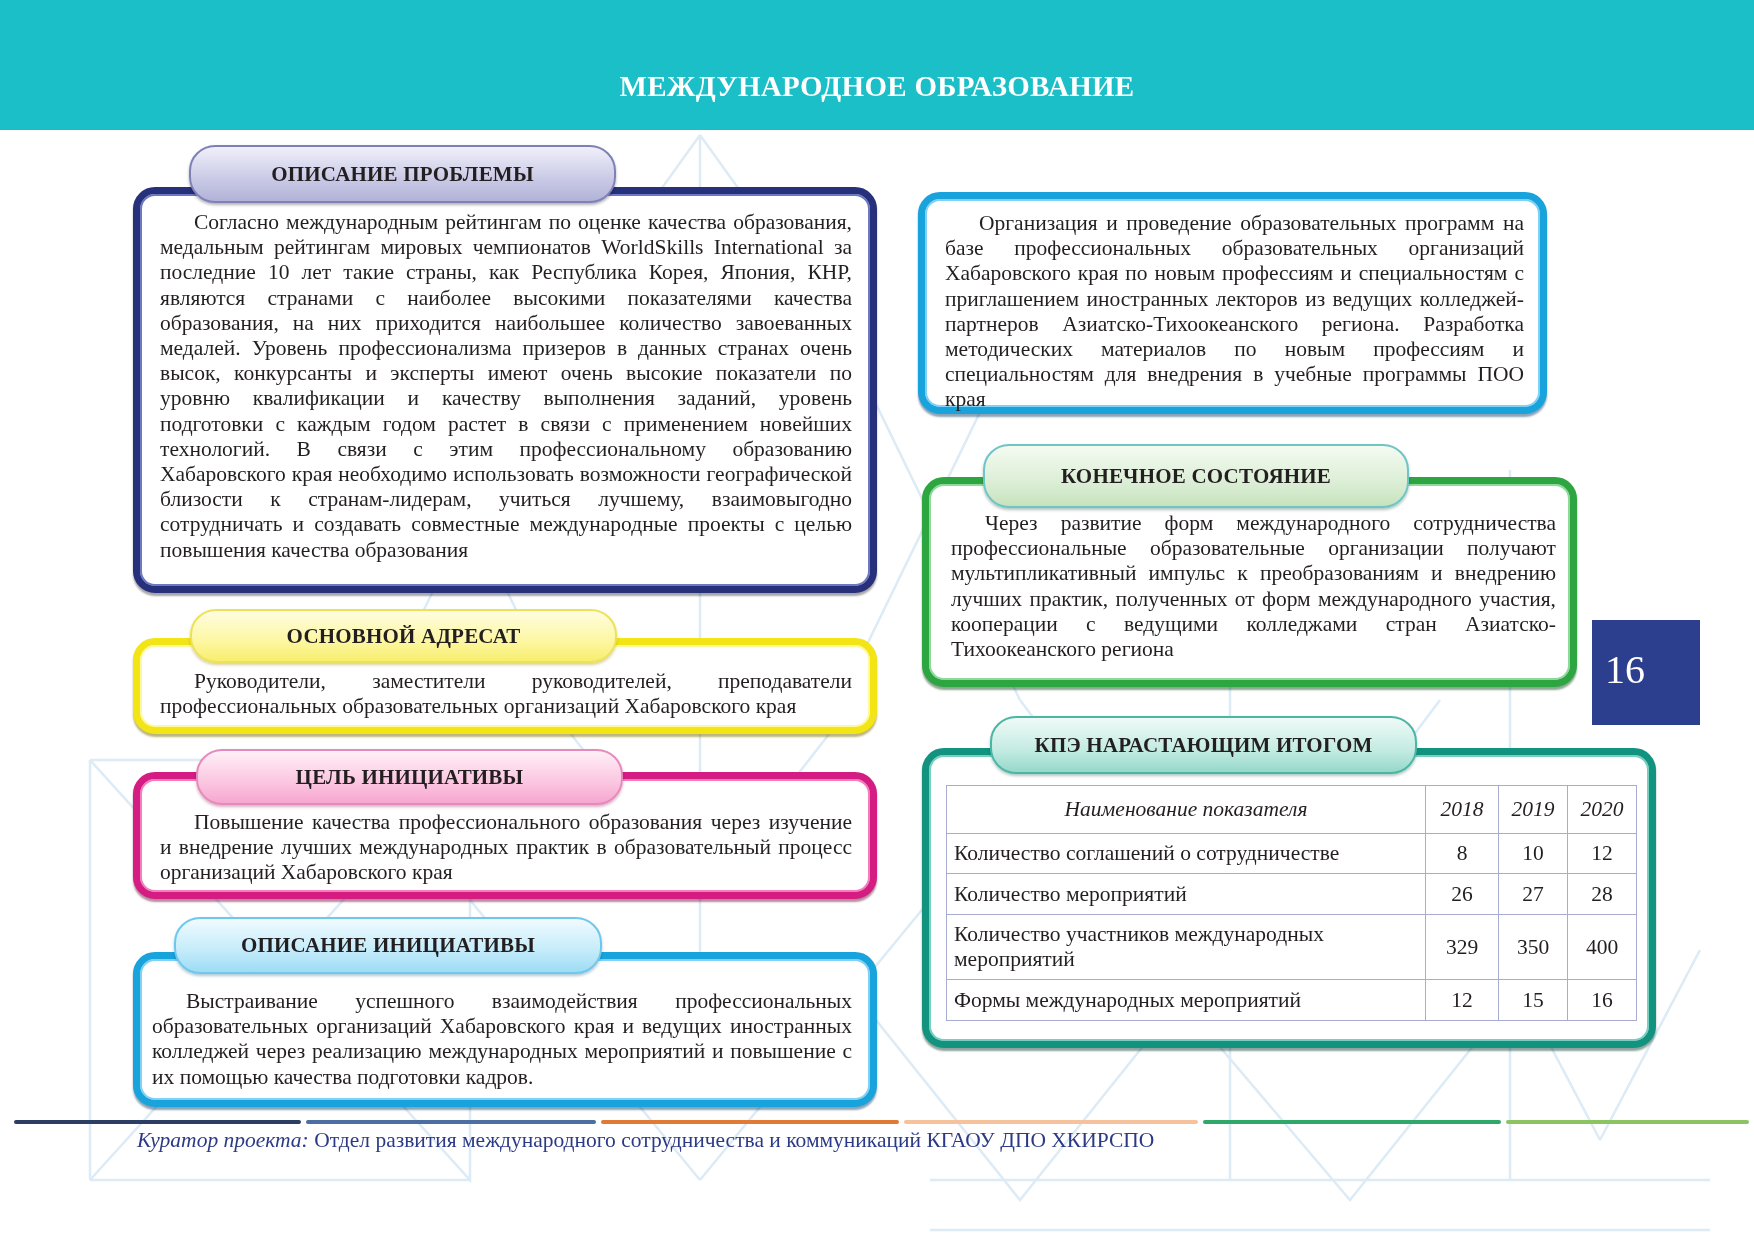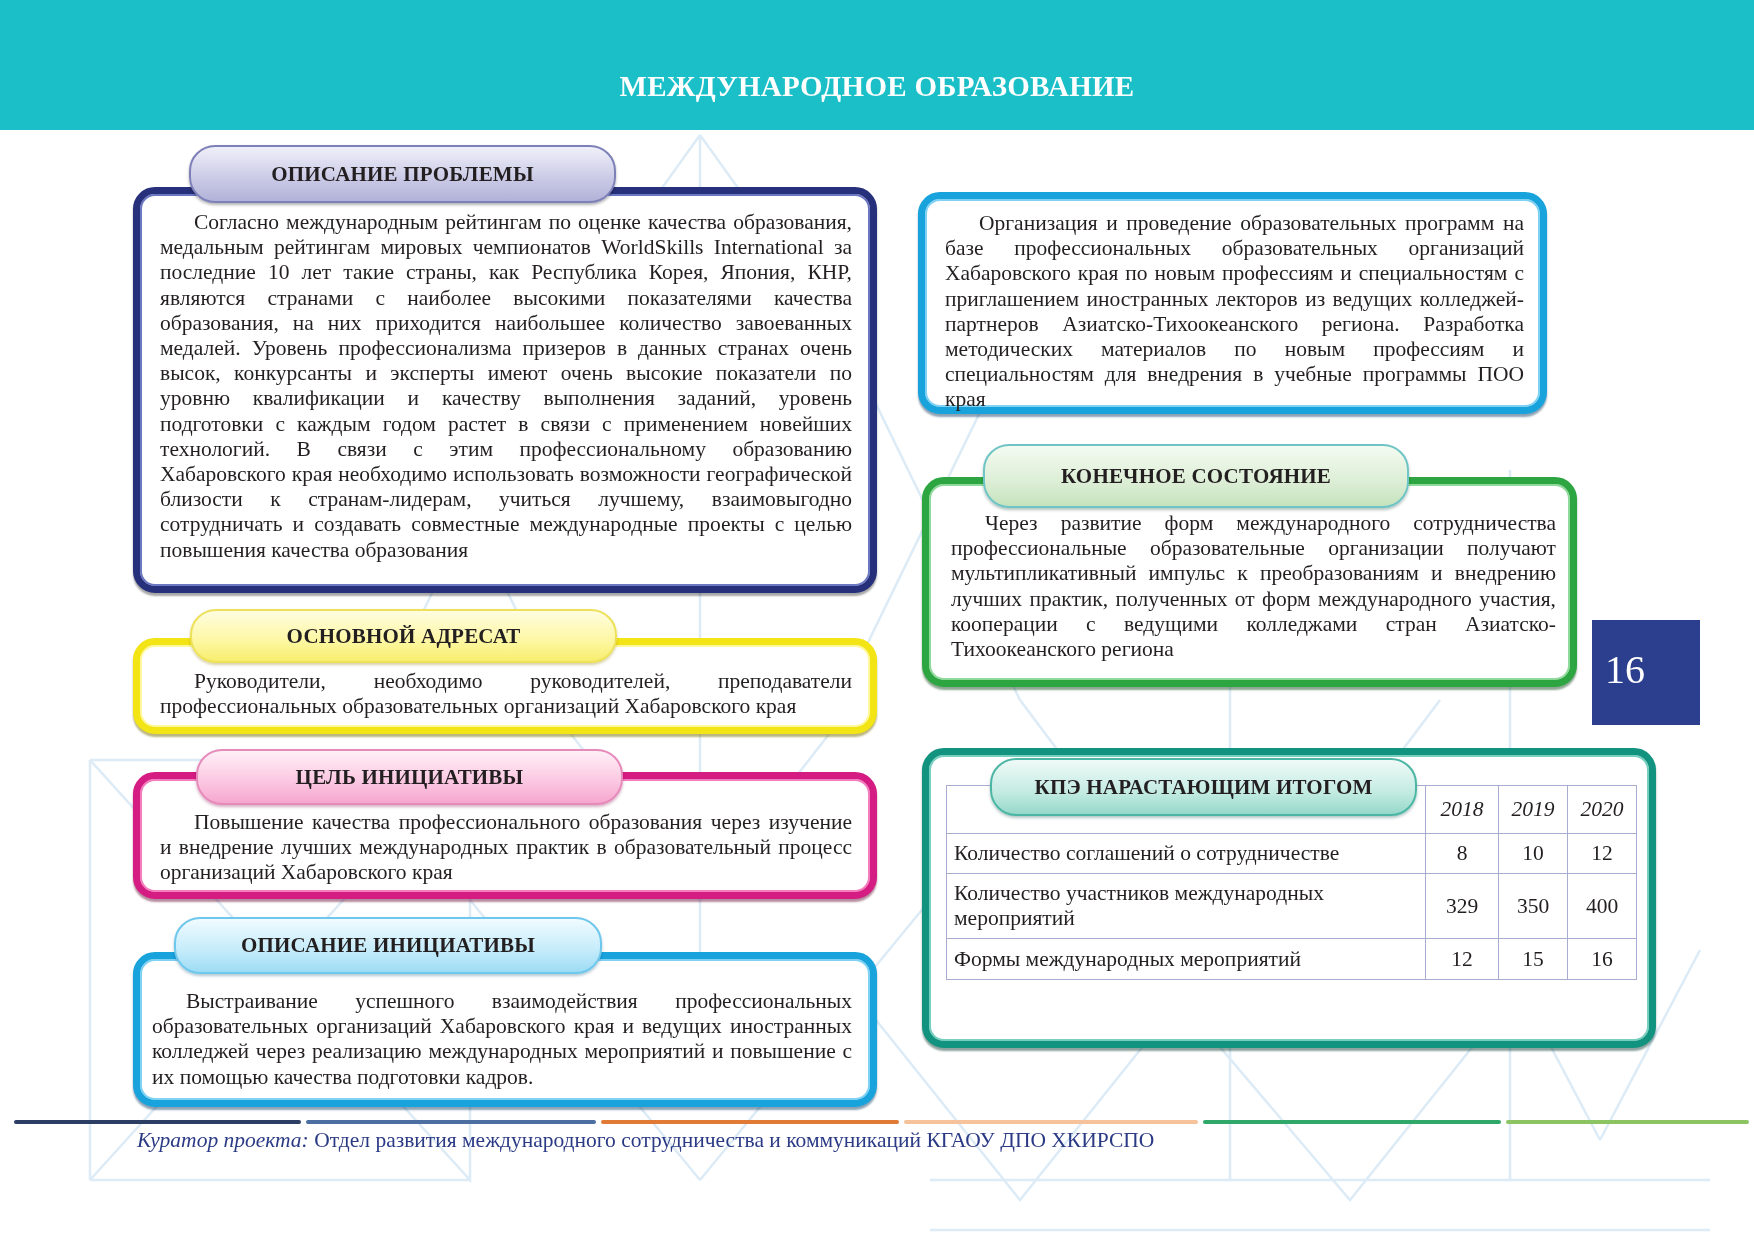--- a/index.html
+++ b/index.html
@@ -48,21 +48,21 @@
   .b-magenta { border: 7px solid #d41c82; box-shadow: inset 0 0 0 2px #f47dbd, 0 3px 2px rgba(90,0,40,0.45); padding-left: 48px; }
   .t-magenta { background: linear-gradient(#fff0f7, #fbc6e1 60%, #f6a7cf); border: 2px solid #e58abb; box-shadow: 0 2px 3px rgba(120,0,60,0.3); }
   
   .b-cyan { border: 7px solid #19a3dd; box-shadow: inset 0 0 0 2px #7fd2f4, 0 3px 2px rgba(0,50,90,0.45); }
   .t-cyan { background: linear-gradient(#f0fbff, #c4ebfa 60%, #9ddcf5); border: 2px solid #6ec7ec; box-shadow: 0 2px 3px rgba(0,70,110,0.3); }
   
   .b-green { border: 7px solid #2da541; box-shadow: inset 0 0 0 2px #8fd99a, 0 3px 2px rgba(0,60,10,0.45); }
   .t-green { background: linear-gradient(#f4fbf1, #dceed6 60%, #c6e3bd); border: 2px solid #6fc4c6; box-shadow: 0 2px 3px rgba(0,60,40,0.3); }
   
   .b-teal { border: 7px solid #12937f; box-shadow: inset 0 0 0 2px #77cfc0, 0 3px 2px rgba(0,50,40,0.45); }
-  .t-teal { background: linear-gradient(#effaf7, #c3ebe2 60%, #96d8ca); border: 2px solid #4cb6a5; box-shadow: 0 2px 3px rgba(0,70,60,0.3); margin-top: 42px; }
+  .t-teal { background: linear-gradient(#effaf7, #c3ebe2 60%, #96d8ca); border: 2px solid #4cb6a5; box-shadow: 0 2px 3px rgba(0,70,60,0.3); }
 
   .kpi-table {
     position: absolute; left: 17px; top: 30px; border-collapse: collapse;
     font-family: "Liberation Serif", "DejaVu Serif", serif; font-size: 21.5px; color: #231f20;
   }
   .kpi-table td, .kpi-table th {
     border: 1.5px solid #a7acd0; padding: 0 6px; font-weight: normal;
   }
   .kpi-table th { font-style: italic; height: 47px; text-align: center; }
   .kpi-table td.name { text-align: left; padding-left: 7px; line-height: 25px; }
@@ -110,21 +110,21 @@
   <div class="box-text" style="top:16px;">
     <span class="indent"></span><span>Согласно международным рейтингам по оценке качества образования, медальным рейтингам мировых чемпионатов WorldSkills International за последние 10 лет такие страны, как Республика Корея, Япония, КНР, являются странами с наиболее высокими показателями качества образования, на них приходится наибольшее количество завоеванных медалей. Уровень профессионализма призеров в данных странах очень высок, конкурсанты и эксперты имеют очень высокие показатели по уровню квалификации и качеству выполнения заданий, уровень подготовки с каждым годом растет в связи с применением новейших технологий. В связи с этим профессиональному образованию Хабаровского края необходимо использовать возможности географической близости к странам-лидерам, учиться лучшему, взаимовыгодно сотрудничать и создавать совместные международные проекты с целью повышения качества образования</span>
   </div>
 </div>
 <div class="tab t-navy" style="left:189px; top:145px; width:427px; height:58px;">
   <span>ОПИСАНИЕ ПРОБЛЕМЫ</span>
 </div>
 
 <div class="box b-yellow" style="left:133px; top:638px; width:744px; height:96px;">
   <div class="box-text" style="top:24px;">
-    <span class="indent"></span><span>Руководители, необходимо руководителей, преподаватели профессиональных образовательных организаций Хабаровского края</span>
+    <span class="indent"></span><span>Руководители, заместители руководителей, преподаватели профессиональных образовательных организаций Хабаровского края</span>
   </div>
 </div>
 <div class="tab t-yellow" style="left:190px; top:609px; width:427px; height:54px;">
   <span>ОСНОВНОЙ АДРЕСАТ</span>
 </div>
 
 <div class="box b-magenta" style="left:133px; top:772px; width:744px; height:127px;">
   <div class="box-text" style="top:31px;">
     <span class="indent"></span><span>Повышение качества профессионального образования через изучение и внедрение лучших международных практик в образовательный процесс организаций Хабаровского края</span>
   </div>
@@ -165,20 +165,26 @@
       <th style="width:60px;">2018</th>
       <th style="width:56px;">2019</th>
       <th style="width:56px;">2020</th>
     </tr>
     <tr style="height:40px;">
       <td class="name">Количество соглашений о сотрудничестве</td>
       <td class="num">8</td>
       <td class="num">10</td>
       <td class="num">12</td>
     </tr>
+    <tr style="height:41px;">
+      <td class="name">Количество мероприятий</td>
+      <td class="num">26</td>
+      <td class="num">27</td>
+      <td class="num">28</td>
+    </tr>
     <tr style="height:65px;">
       <td class="name" style="padding-right:60px;">Количество участников международных мероприятий</td>
       <td class="num">329</td>
       <td class="num">350</td>
       <td class="num">400</td>
     </tr>
     <tr style="height:41px;">
       <td class="name">Формы международных мероприятий</td>
       <td class="num">12</td>
       <td class="num">15</td>

